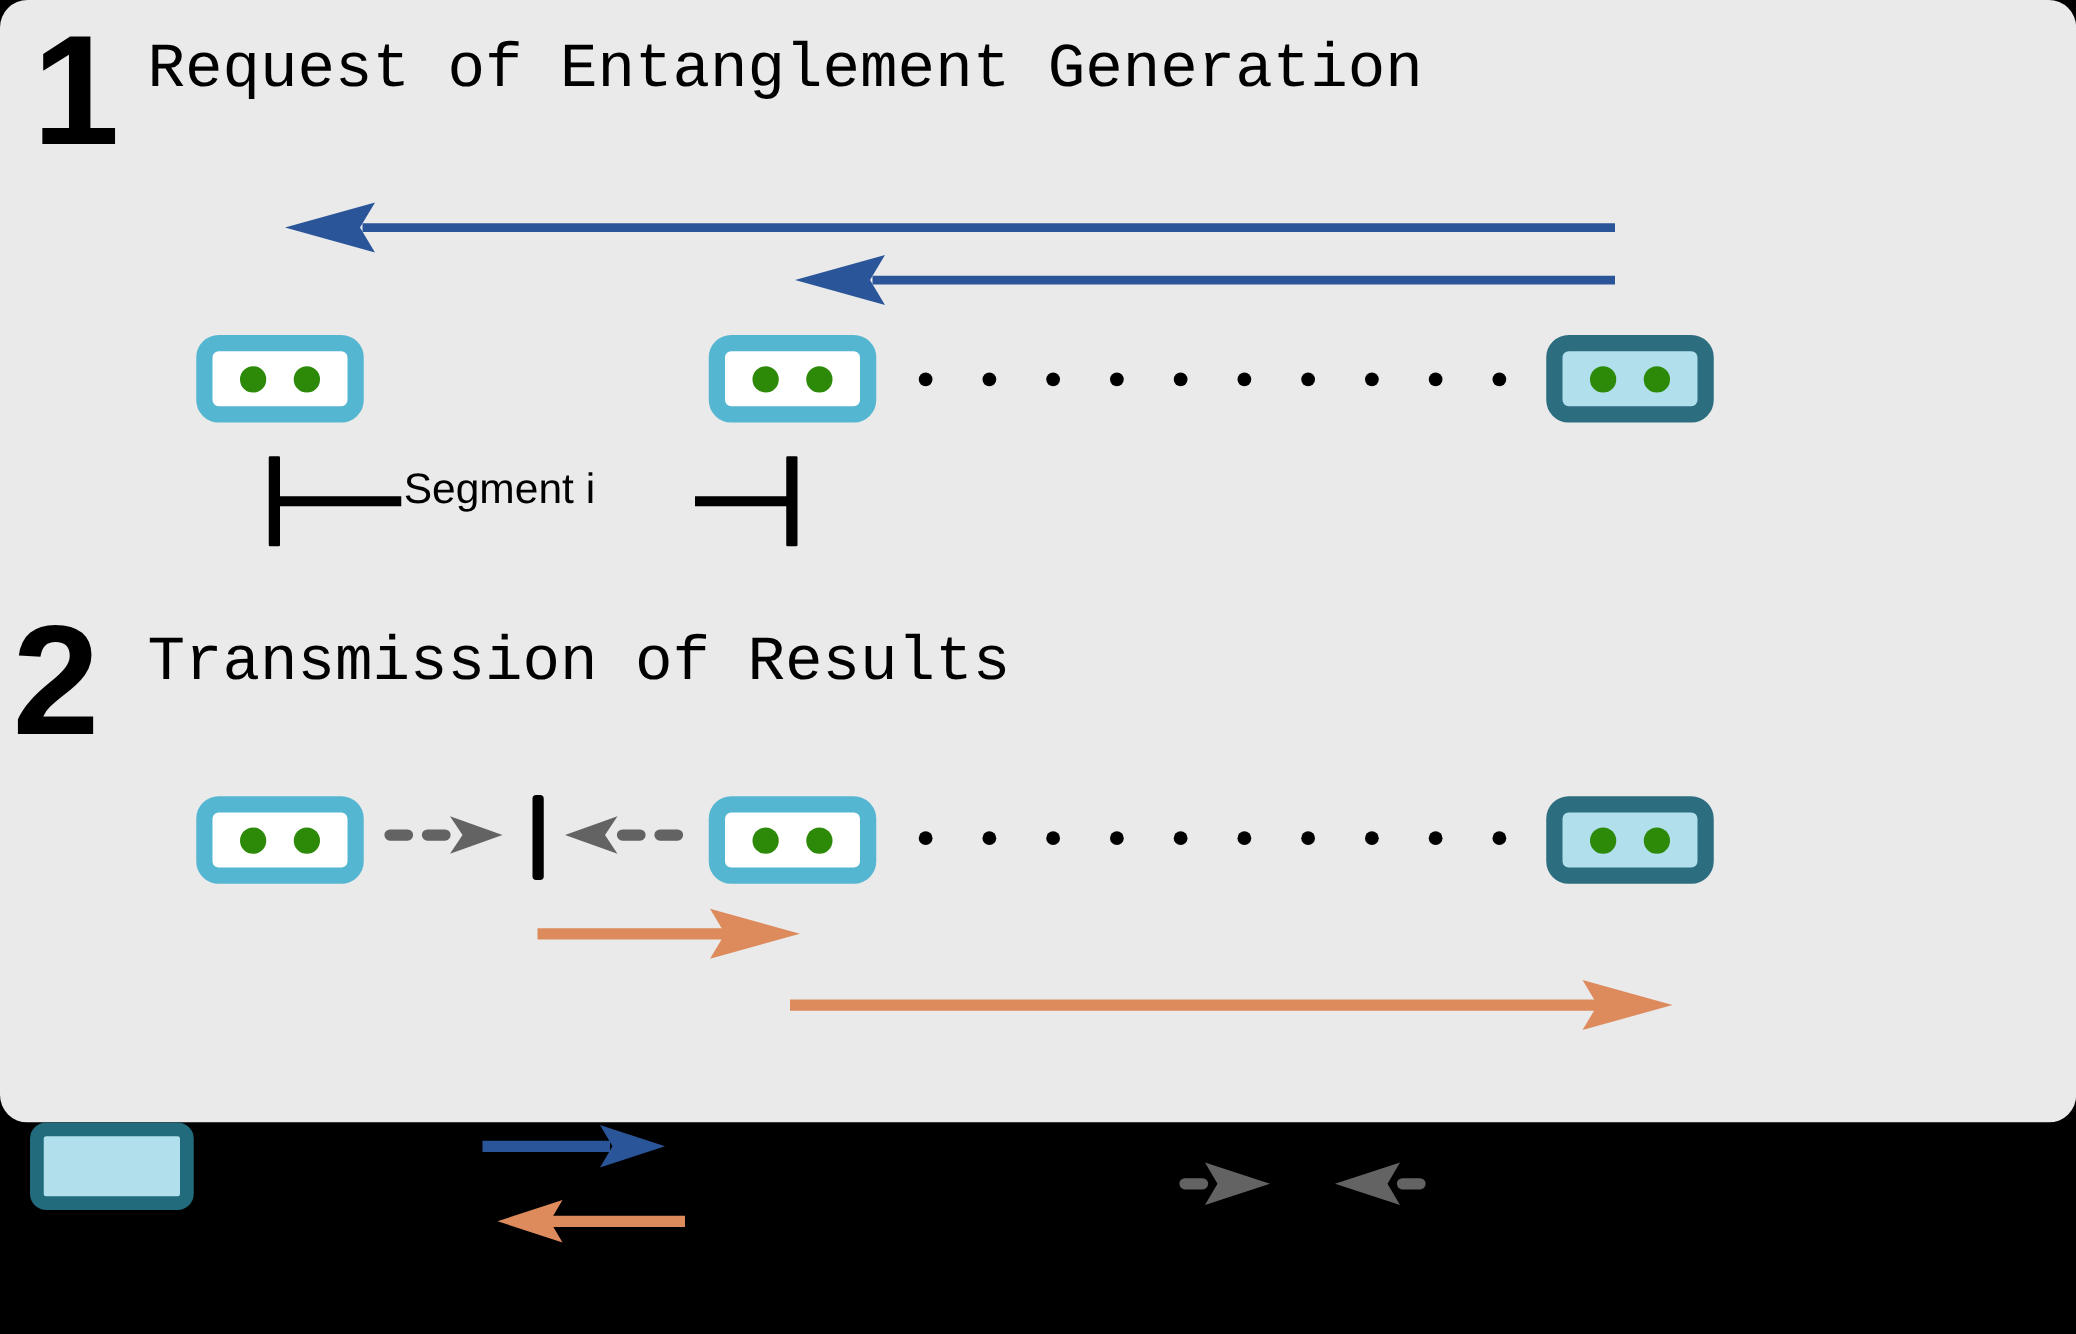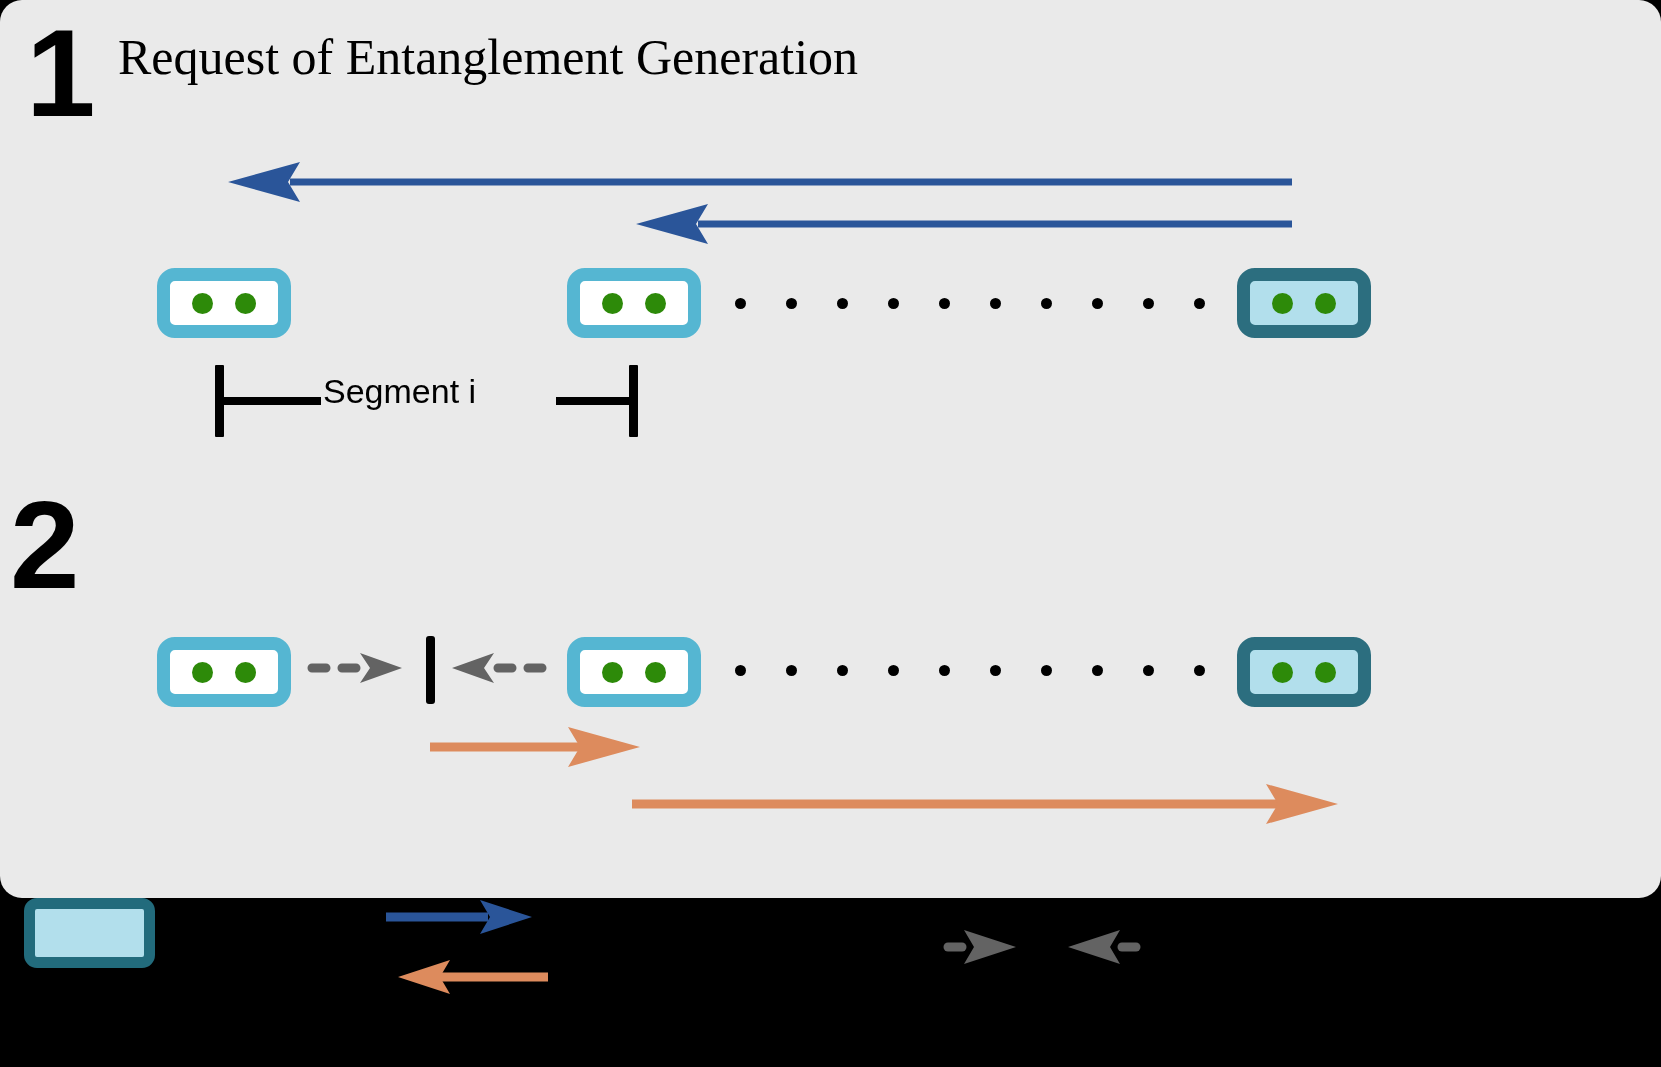--- a/index.html
+++ b/index.html
@@ -29,21 +29,21 @@
   .step-num {
     position: absolute;
     font-family: "Liberation Sans", sans-serif;
     font-weight: 700;
     color: #000000;
     line-height: 1;
     letter-spacing: -2px;
   }
   .step-title {
     position: absolute;
-    font-family: Liberation Serif, serif;
+    font-family: Liberation Mono, monospace;
     font-weight: 400;
     color: #000000;
     line-height: 1;
     white-space: nowrap;
   }
   
   .node {
     position: absolute;
     border-radius: 18px;
     display: flex;
@@ -182,20 +182,21 @@
     </div>
 
     <div class="bracket-tick" style="left:215px; top:365px; height:72px;"></div>
     <div class="bracket-bar" style="left:221px; top:397px; width:100px;"></div>
     <div class="bracket-label" style="left:323px; top:374px; font-size:34px;">Segment i</div>
     <div class="bracket-bar" style="left:556px; top:397px; width:80px;"></div>
     <div class="bracket-tick" style="left:629px; top:365px; height:72px;"></div>
 
     <div class="step-num" style="left:10px; top:482px; font-size:125px;">2</div>
 
+    <div class="step-title" style="left:118px; top:506px; font-size:50px;">Transmission of Results</div>
 
     <div class="node light" style="left:157px; top:637px; width:134px; height:70px;">
       <span class="qdot"></span>
       <span class="qdot"></span>
     </div>
 
     <svg class="arrow-svg" style="left:300px; top:640px; width:260px; height:70px;">
       <g>
         <line x1="12" y1="28" x2="64" y2="28" stroke="#636363" stroke-width="9" stroke-linecap="round" stroke-dasharray="14 16"></line>
         <path d="M 102 28 L 60 13 L 70 28 L 60 43 Z" fill="#636363"></path>

